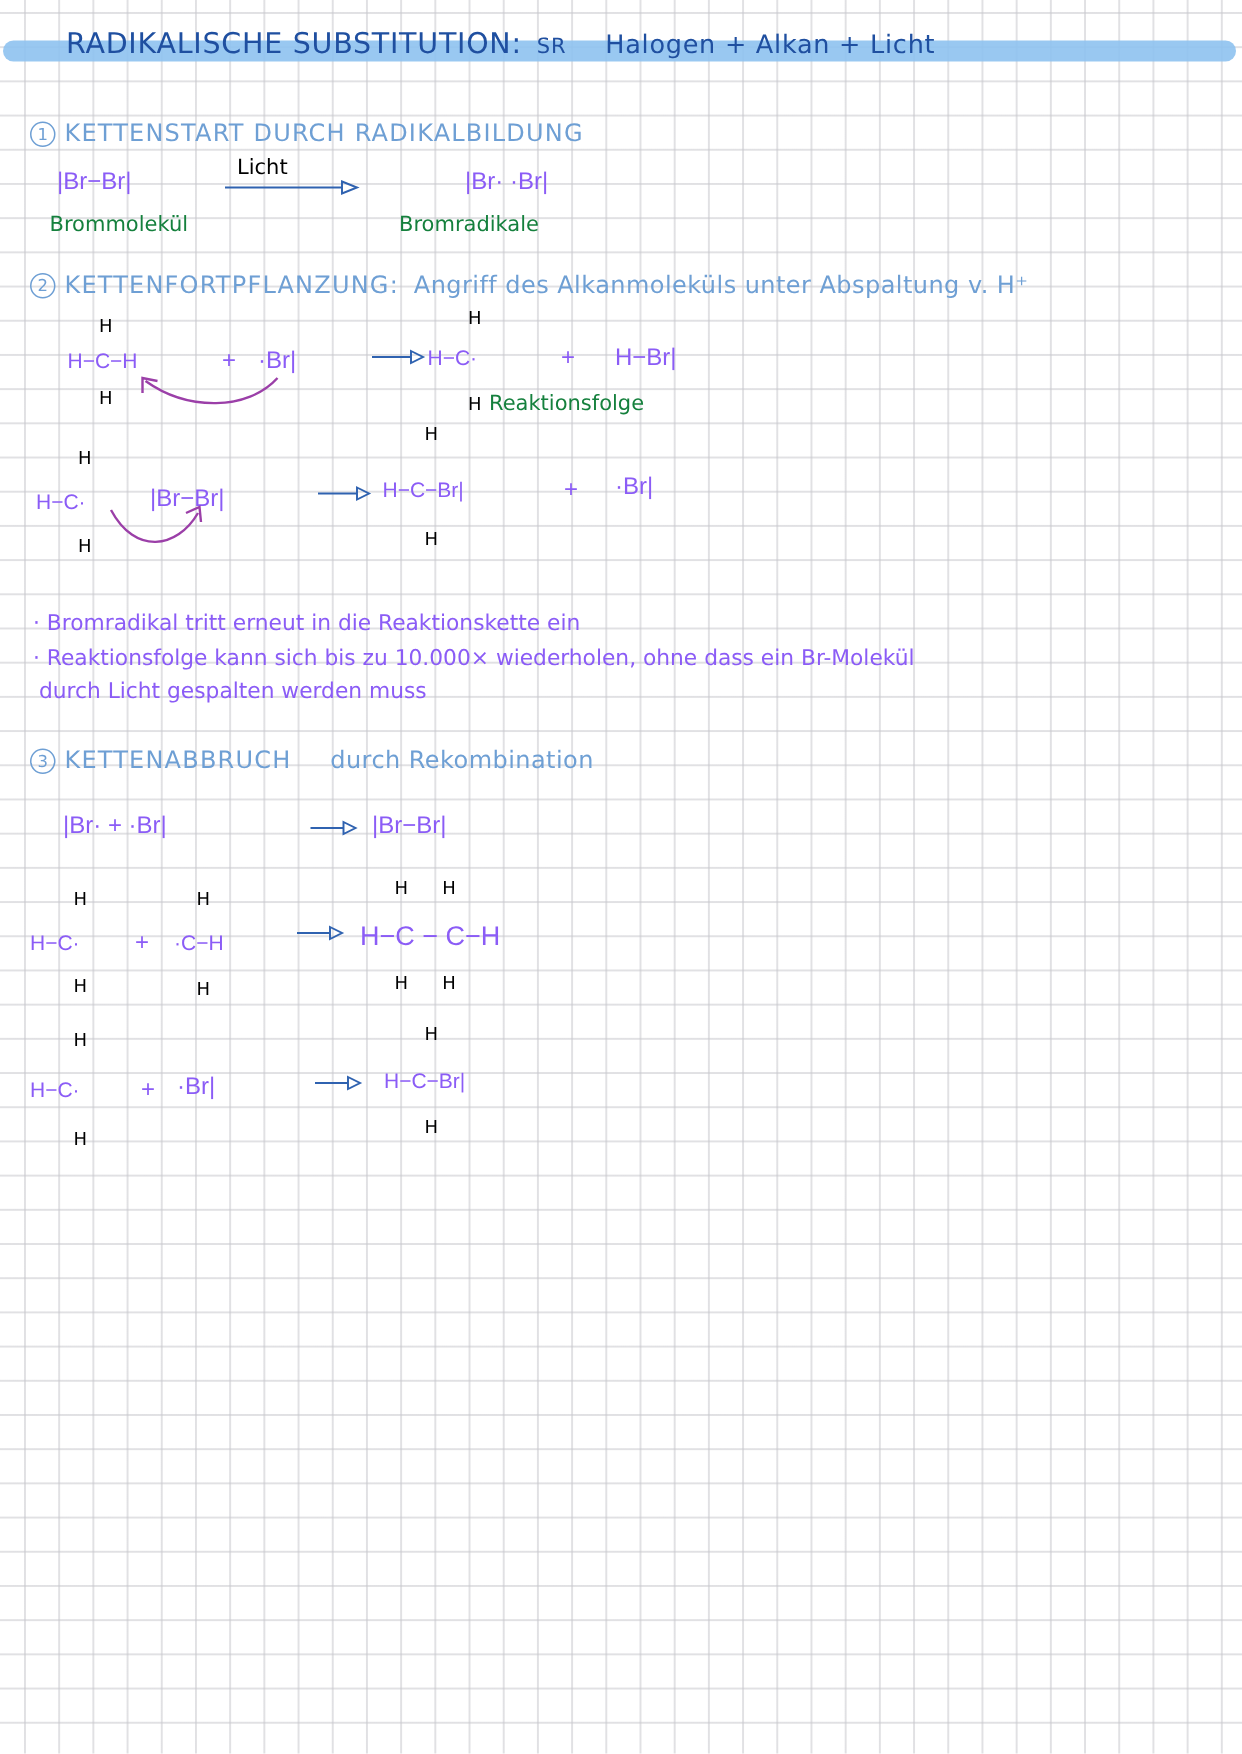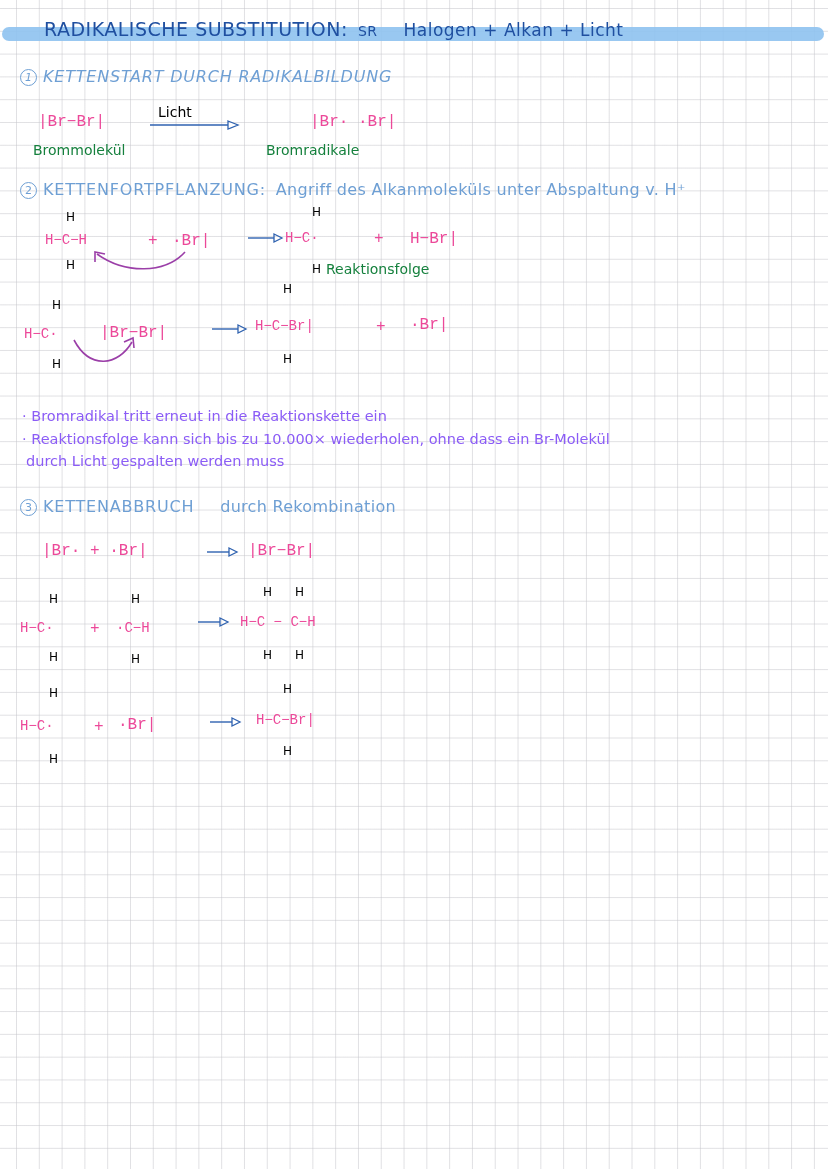--- a/index.html
+++ b/index.html
@@ -21,35 +21,35 @@
   .title { left: 44px; top: 18px; font-size: 19px; color: #1f4fa0; letter-spacing: 0.5px; }
   .title .sub { font-size: 14px; margin-left: 10px; }
   .title .extra { font-size: 17px; margin-left: 26px; }
   .heading { font-size: 16px; color: #6e9fd4; letter-spacing: 0.8px; }
   .heading .num {
     display: inline-block; width: 15px; height: 15px; border: 1.3px solid #6e9fd4;
     border-radius: 50%; font-size: 11px; text-align: center; line-height: 15px;
     margin-right: 6px; vertical-align: 1px; letter-spacing: 0;
   }
   .heading .lower { letter-spacing: 0.3px; }
-  .chem { font-size: 16px; color: #ec4899; font-family: Liberation Mono, monospace; }
+  .chem { font-size: 16px; color: #8b5cf6; font-family: Liberation Sans, sans-serif; }
   .label { font-size: 14px; color: #15803d; }
   .note { font-size: 14.5px; color: #8b5cf6; }
   .small { font-size: 12px; color: #000000; }
   svg.arrow { position: absolute; overflow: visible; }
 </style>
 </head>
 <body>
 
 <div class="title-bar"></div>
 <div class="abs title">
   <span>RADIKALISCHE SUBSTITUTION:</span><span class="sub">SR</span><span class="extra">Halogen + Alkan + Licht</span>
 </div>
 
-<div class="abs heading" style="left:20px; top:67px;font-style:italic;">
+<div class="abs heading" style="left:20px; top:79px;">
   <span class="num">1</span><span>KETTENSTART DURCH RADIKALBILDUNG</span>
 </div>
 <div class="abs chem" style="left:38px; top:113px;">|Br−Br|</div>
 <div class="abs small" style="left:158px; top:104px; font-size:14px;">Licht</div>
 <svg class="arrow" style="left:150px; top:120px;" width="90" height="10">
   <line x1="0" y1="5" x2="78" y2="5" stroke="#2f62b0" stroke-width="1.4"></line>
   <path d="M78 1 L88 5 L78 9 Z" fill="none" stroke="#2f62b0" stroke-width="1.3"></path>
 </svg>
 <div class="abs chem" style="left:270px; top:113px;margin-left:40px;">|Br·  ·Br|</div>
 <div class="abs label" style="left:33px; top:142px;">Brommolekül</div>
@@ -119,21 +119,21 @@
 <div class="abs small" style="left:49px; top:650px;">H</div>
 <div class="abs chem" style="left:90px; top:620px;">+</div>
 <div class="abs small" style="left:131px; top:592px;">H</div>
 <div class="abs chem" style="left:116px; top:620px; font-size:14px;">·C−H</div>
 <div class="abs small" style="left:131px; top:652px;">H</div>
 <svg class="arrow" style="left:198px; top:617px;" width="32" height="10">
   <line x1="0" y1="5" x2="22" y2="5" stroke="#2f62b0" stroke-width="1.4"></line>
   <path d="M22 1 L30 5 L22 9 Z" fill="none" stroke="#2f62b0" stroke-width="1.3"></path>
 </svg>
 <div class="abs small" style="left:263px; top:585px; white-space:pre;">H      H</div>
-<div class="abs chem" style="left:240px; top:614px; font-size:14px;">H−C − C−H</div>
+<div class="abs chem" style="left:240px; top:614px; font-size:18px;">H−C − C−H</div>
 <div class="abs small" style="left:263px; top:648px; white-space:pre;">H      H</div>
 
 <div class="abs small" style="left:49px; top:686px;">H</div>
 <div class="abs chem" style="left:20px; top:718px; font-size:14px;">H−C·</div>
 <div class="abs small" style="left:49px; top:752px;">H</div>
 <div class="abs chem" style="left:94px; top:718px;">+</div>
 <div class="abs chem" style="left:118px; top:716px;">·Br|</div>
 <svg class="arrow" style="left:210px; top:717px;" width="32" height="10">
   <line x1="0" y1="5" x2="22" y2="5" stroke="#2f62b0" stroke-width="1.4"></line>
   <path d="M22 1 L30 5 L22 9 Z" fill="none" stroke="#2f62b0" stroke-width="1.3"></path>

